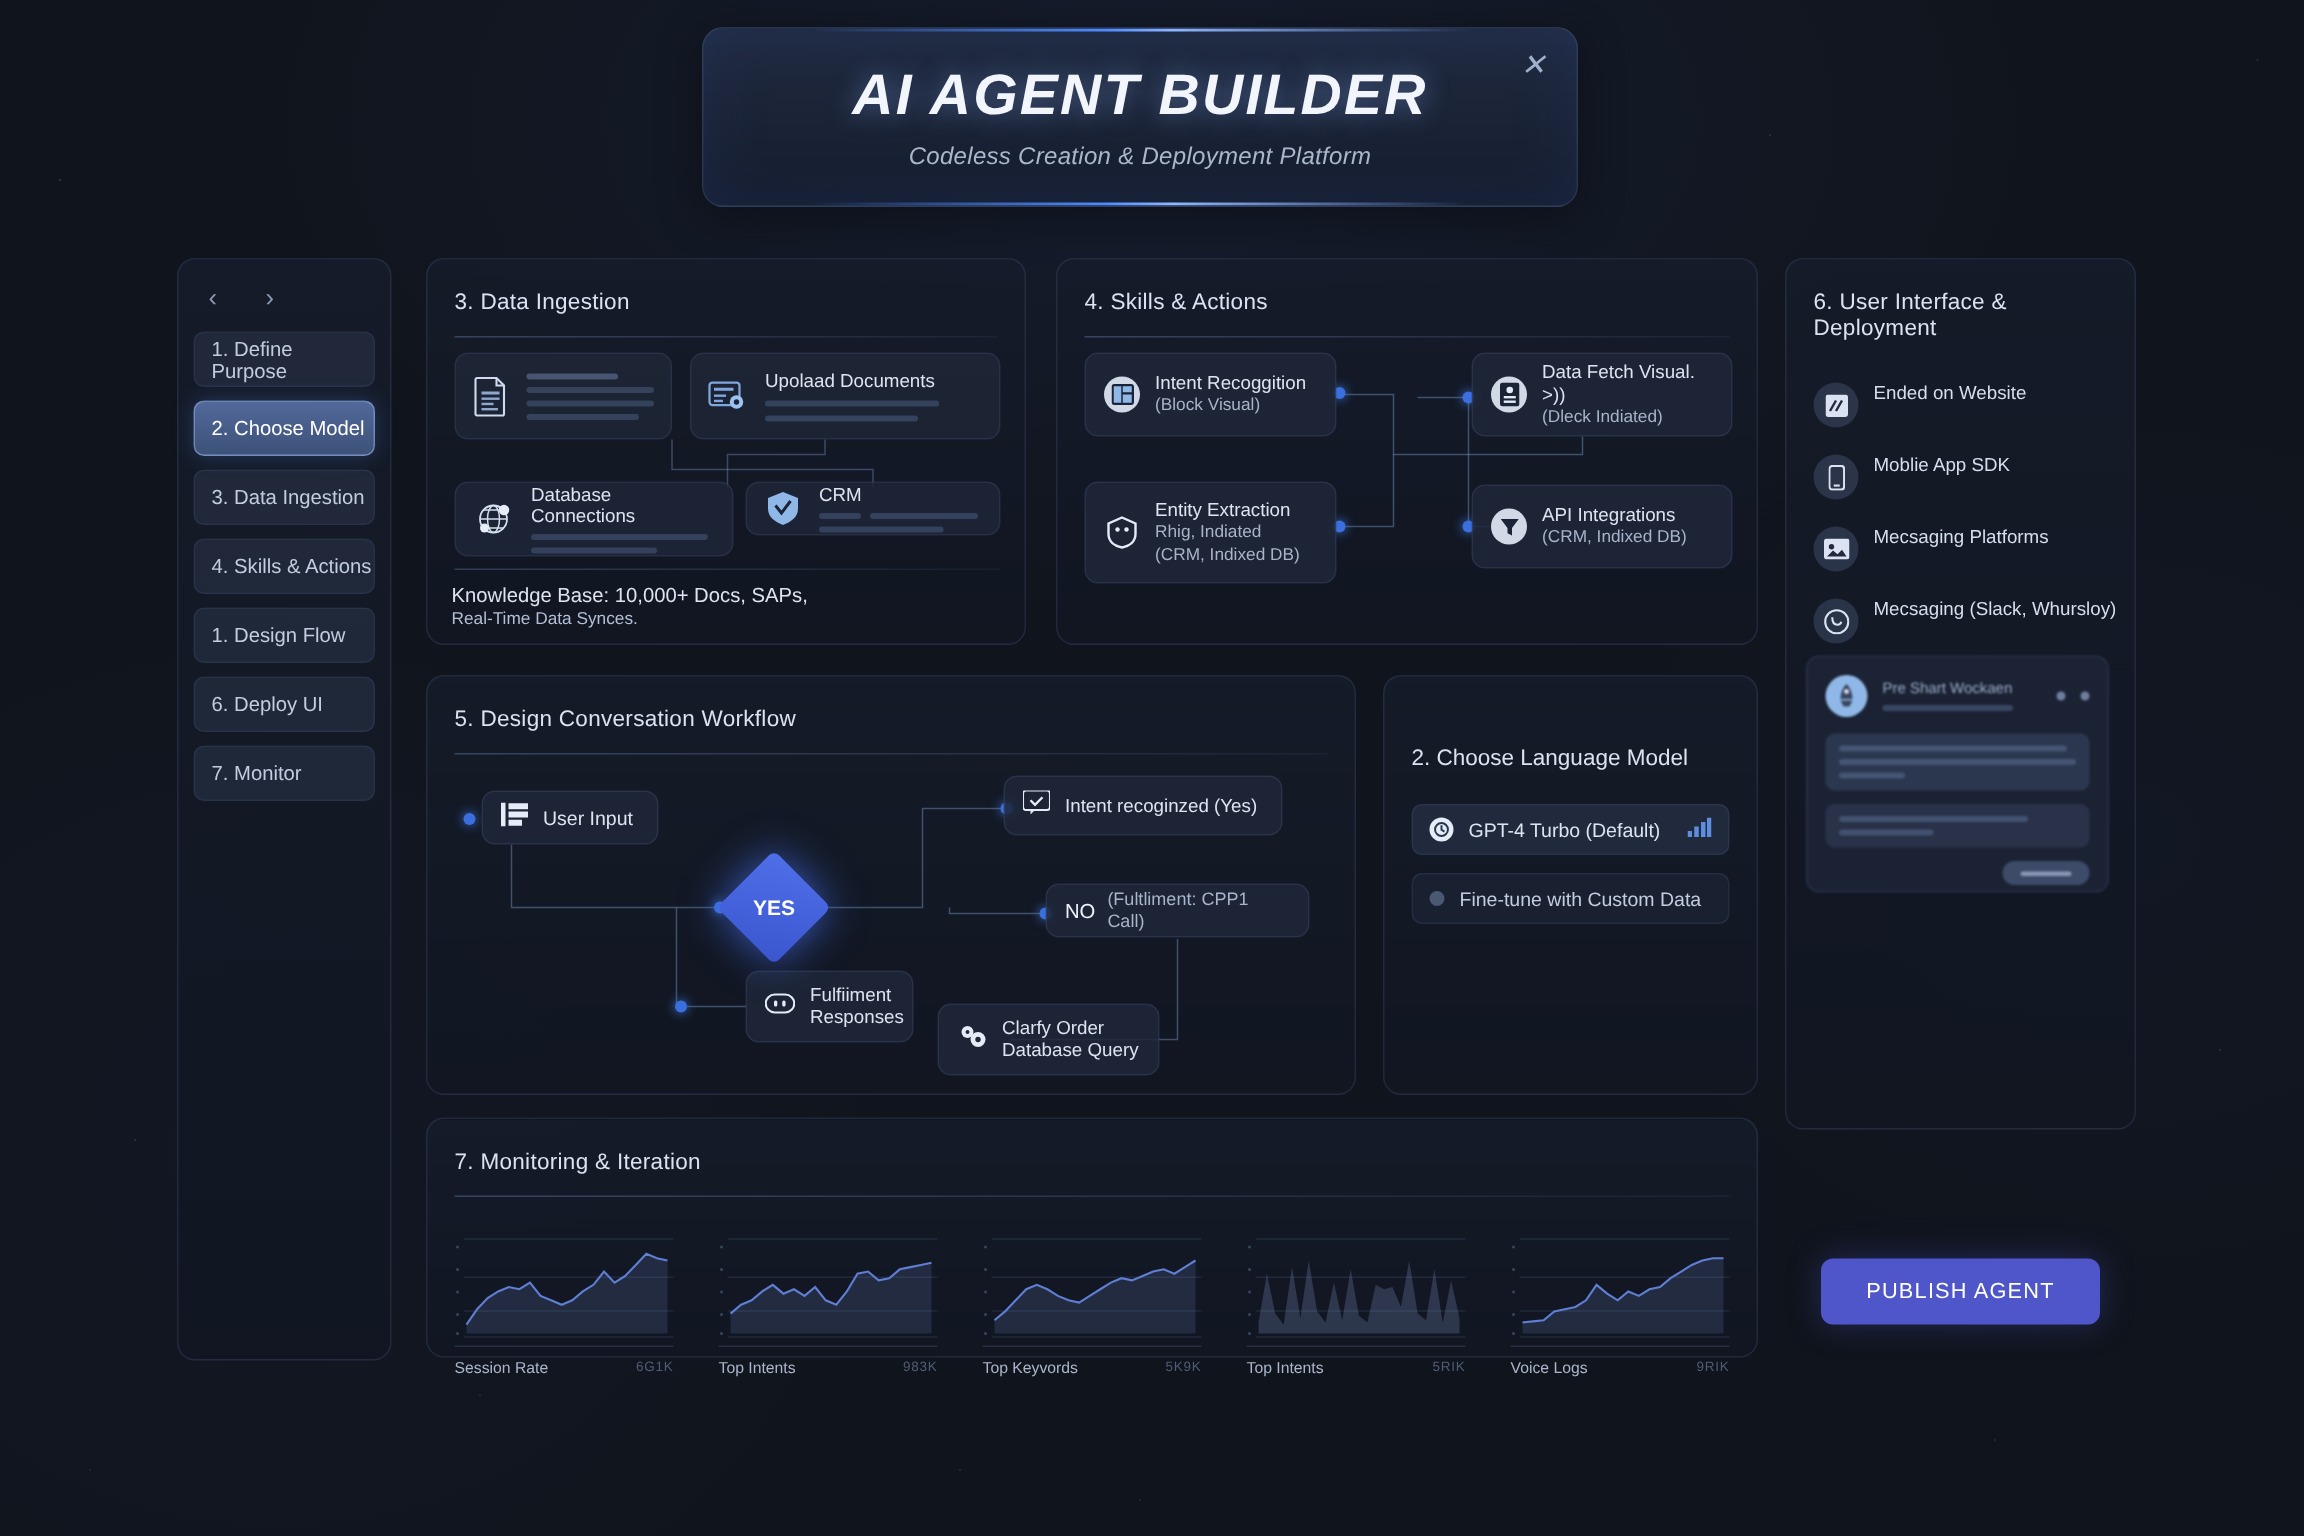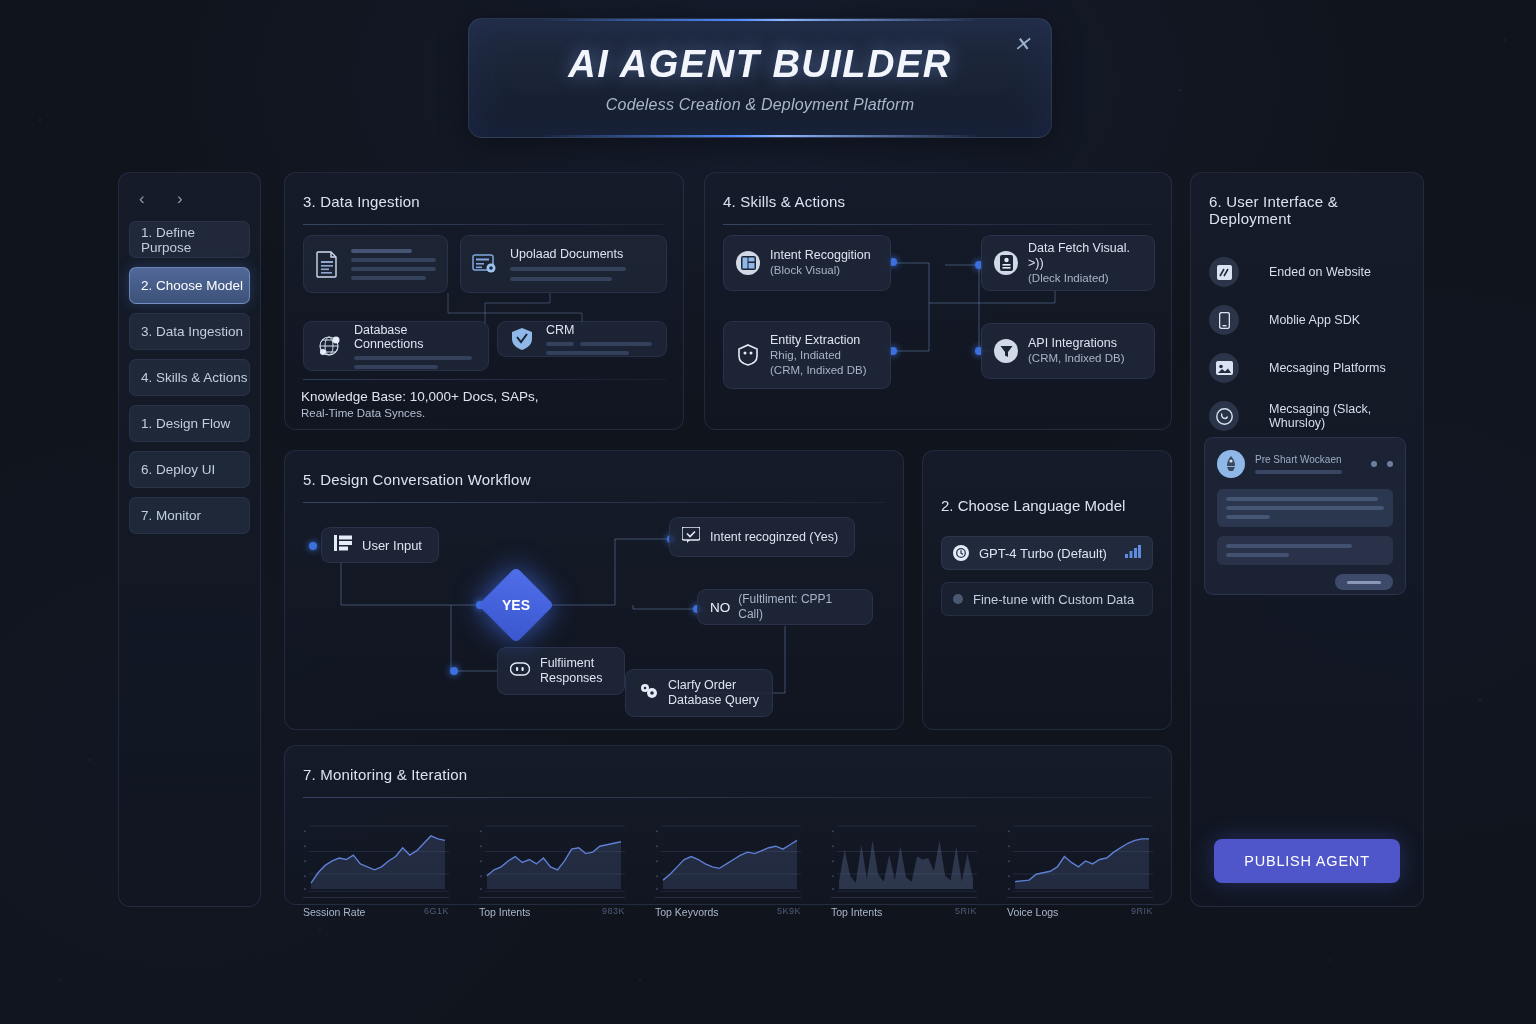--- a/index.html
+++ b/index.html
@@ -140,22 +140,22 @@
   }
   .model-row.alt { color:#c3cde0; background: rgba(28,35,51,.8); }
 
   
   #monitoring { left:284px; top:745px; width:888px; height:160px; }
   .chart { position:relative; height:75px; }
   .chart-label { font-size:10.5px; color:#aab6cc; margin-top:8px; }
   .chart-val { font-size:9px; color:#4f5d78; float:right; letter-spacing:.5px; }
 
   
-  #deploy { left:1190px; top:172px; width:234px; height:735px; }
-  .deploy-item { display:flex; align-items:center; gap:30px; padding:0 0 0 18px; height:34px; margin-bottom:14px; }
+  #deploy { left:1190px; top:172px; width:234px; height:581px; }
+  .deploy-item { display:flex; gap:10px; padding:0 0 0 18px; height:34px; margin-bottom:14px; }
   .deploy-icon {
     width:30px; height:30px; border-radius:50%; flex:none;
     background: rgba(45,55,76,.9);
     display:flex; align-items:center; justify-content:center; color:#dbe3f2;
   }
   .deploy-label { font-size:12.5px; color:#d6dfee; }
   #preview {
     position:absolute; left:1204px; top:437px; width:202px; height:158px;
     background: rgba(30,38,56,.8); border:1px solid rgba(85,105,150,.25); border-radius:9px;
     filter: blur(.6px);
@@ -400,21 +400,21 @@
           </svg>
       </span>
       <span class="txt1">Intent recoginzed (Yes)</span>
     </div>
 
     <div class="node" style="left:412px;top:138px;width:176px;height:36px;gap:8px">
       <span style="font-size:13.5px;color:#eef2fa">NO</span>
       <span class="txt2" style="font-size:12px">(Fultliment: CPP1 Call)</span>
     </div>
 
-    <div class="node" style="left:212px;top:196px;width:128px;height:48px">
+    <div class="node" style="left:212px;top:196px;width:112px;height:48px">
       <span style="color:#e4ecf8">
         <svg width="20" height="16" viewBox="0 0 20 16">
             <rect x="0.5" y="2" width="19" height="12" rx="6" fill="none" stroke="#e4ecf8" stroke-width="1.4"></rect>
             <rect x="6" y="6" width="2.2" height="4" rx="1" fill="#e4ecf8"></rect>
             <rect x="11.5" y="6" width="2.2" height="4" rx="1" fill="#e4ecf8"></rect>
           </svg>
       </span>
       <div>
         <div class="txt1">Fulfiiment</div>
         <div class="txt1">Responses</div>

